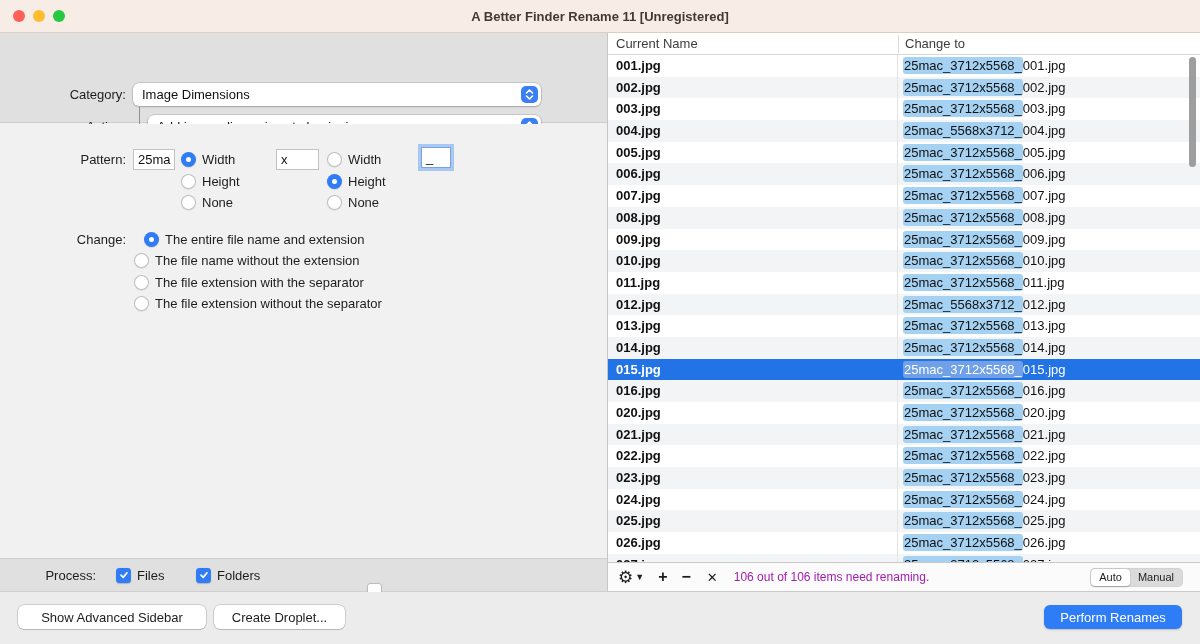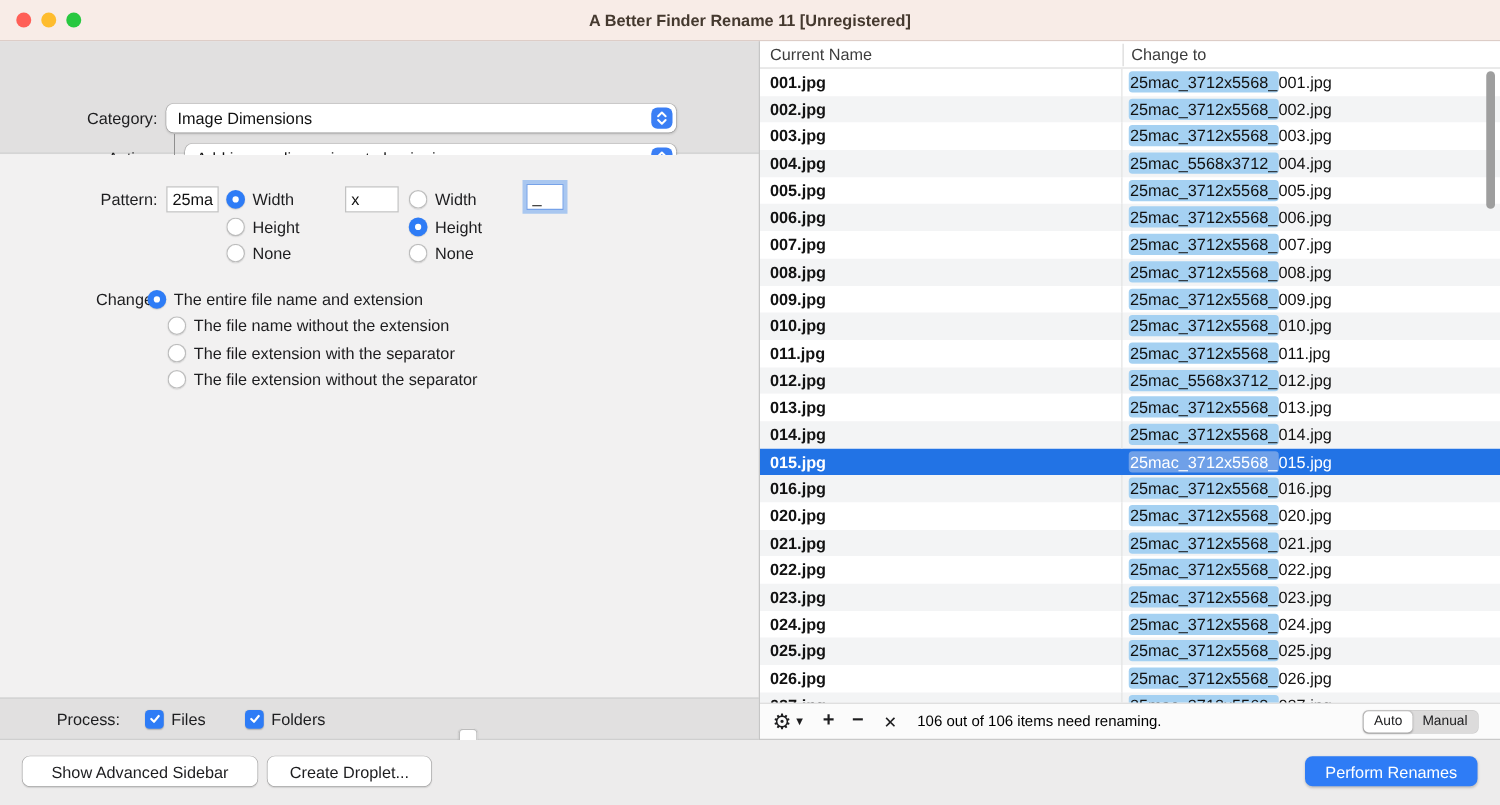--- a/index.html
+++ b/index.html
@@ -58,21 +58,21 @@
   .scroll-thumb { position:absolute; right:3px; top:2px; width:7px; height:110px; border-radius:3.5px; background:#9e9e9e; }
 
   
   .status-bar { position:absolute; left:608px; top:563px; width:592px; height:29px; background:#fbfbfb; border-bottom:1px solid #c9c9c9; display:flex; align-items:center; }
   .tool-ic { font-size:15px; color:#1d1d1f; margin-left:14px; line-height:1; cursor:default; }
   .tool-ic.gear { margin-left:10px; font-size:17px; display:flex; align-items:center; }
   .gear-caret { font-size:9px; margin-left:2px; color:#1d1d1f; }
   .tool-ic.plus { font-weight:bold; font-size:16px; }
   .tool-ic.minus { font-weight:bold; font-size:16px; }
   .tool-ic.clear { font-size:13px; font-weight:bold; margin-left:16px; }
-  .status-text { font-size:12px; color:#000000; margin-left:16px; }
+  .status-text { font-size:12px; color:#a21caf; margin-left:16px; }
   .segmented { position:absolute; right:17px; top:5px; height:19px; background:#dcdbdb; border-radius:5px; display:flex; align-items:center; padding:1px; box-shadow:inset 0 0 0 0.5px rgba(0,0,0,.08); }
   .segment { height:17px; line-height:17px; font-size:11px; color:#1d1d1f; padding:0 8px; border-radius:4px; cursor:default; }
   .segment.sel { background:#fff; box-shadow:0 0.5px 1.5px rgba(0,0,0,.25); }
 </style>
 </head>
 <body>
 
 <div class="window">
 
   <div class="titlebar">
@@ -136,21 +136,21 @@
       <span class="rlabel">Height</span>
     </div>
     <div class="radio-row" style="left:327px;top:70px;">
       <span class="radio"></span>
       <span class="rlabel">None</span>
     </div>
 
     <div class="tfield focused" style="left:421px;top:23px;width:30px;">_</div>
 
     <span class="lbl" style="left:0;top:108px;width:126px;padding-left:48px;">Change:</span>
-    <div class="radio-row" style="left:118px;top:107px;">
+    <div class="radio-row" style="left:144px;top:107px;">
       <span class="radio checked"></span>
       <span class="rlabel">The entire file name and extension</span>
     </div>
     <div class="radio-row" style="left:134px;top:128.5px;">
       <span class="radio"></span>
       <span class="rlabel">The file name without the extension</span>
     </div>
     <div class="radio-row" style="left:134px;top:150px;">
       <span class="radio"></span>
       <span class="rlabel">The file extension with the separator</span>

